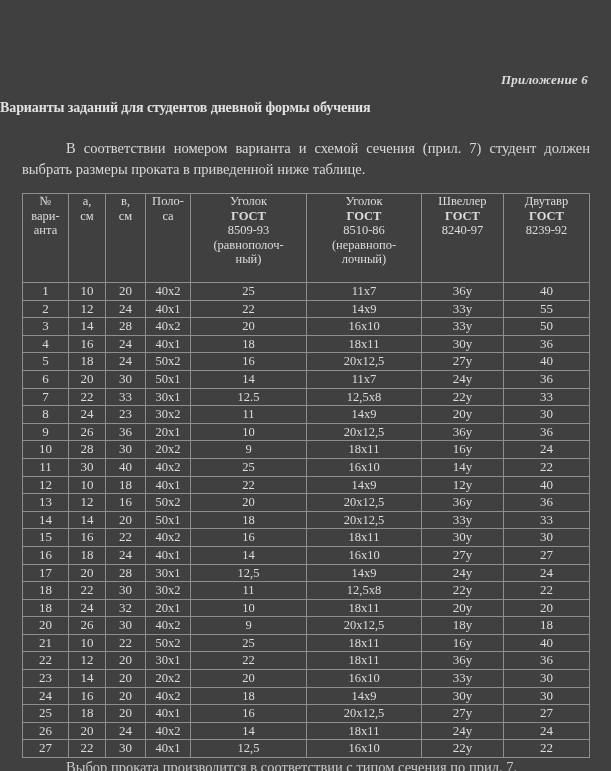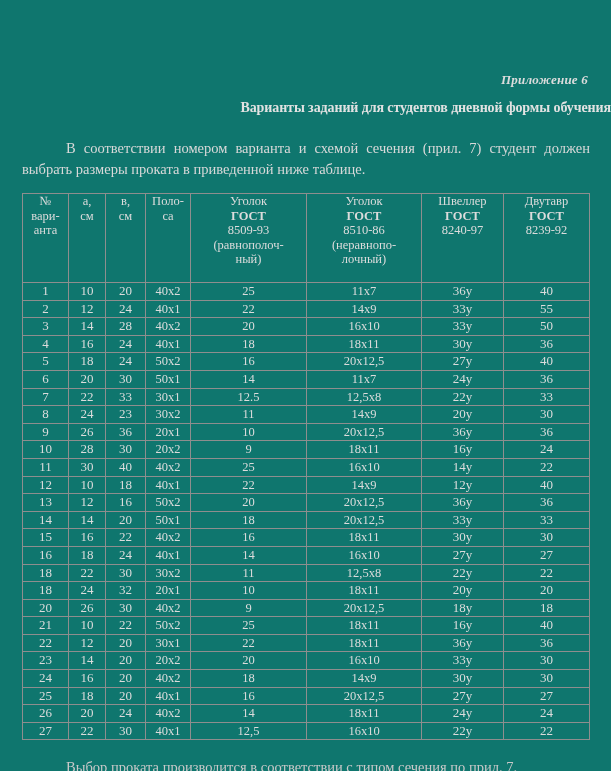--- a/index.html
+++ b/index.html
@@ -5,41 +5,41 @@
 <style>
   html, body {
     margin: 0;
     padding: 0;
     background: #000000;
   }
   .page {
     position: relative;
     width: 611px;
     height: 771px;
-    background: #0f766e;
+    background: #404040;
     color: #d8d8d8;
     font-family: "Liberation Serif", "DejaVu Serif", serif;
     overflow: hidden;
   }
   .appendix-label {
     position: absolute;
     top: 72px;
     right: 23px;
     font-size: 13px;
     font-weight: bold;
     font-style: italic;
     color: #dcdcdc;
     letter-spacing: 0.2px;
   }
   .doc-title {
     position: absolute;
     top: 100px;
     left: 0;
     width: 611px;
-    text-align: right;
+    text-align: left;
     font-size: 14px;
     font-weight: bold;
     color: #e2e2e2;
     letter-spacing: -0.1px;
   }
   .intro-para {
     position: absolute;
     top: 138px;
     left: 22px;
     width: 568px;
@@ -295,20 +295,30 @@
           <td>16</td>
           <td>18</td>
           <td>24</td>
           <td class="narrow">40х1</td>
           <td class="narrow">14</td>
           <td class="narrow">16х10</td>
           <td>27у</td>
           <td>27</td>
         </tr>
         <tr>
+          <td>17</td>
+          <td>20</td>
+          <td>28</td>
+          <td class="narrow">30х1</td>
+          <td class="narrow">12,5</td>
+          <td class="narrow">14х9</td>
+          <td>24у</td>
+          <td>24</td>
+        </tr>
+        <tr>
           <td>18</td>
           <td>22</td>
           <td>30</td>
           <td class="narrow">30х2</td>
           <td class="narrow">11</td>
           <td class="narrow">12,5х8</td>
           <td>22у</td>
           <td>22</td>
         </tr>
         <tr>

